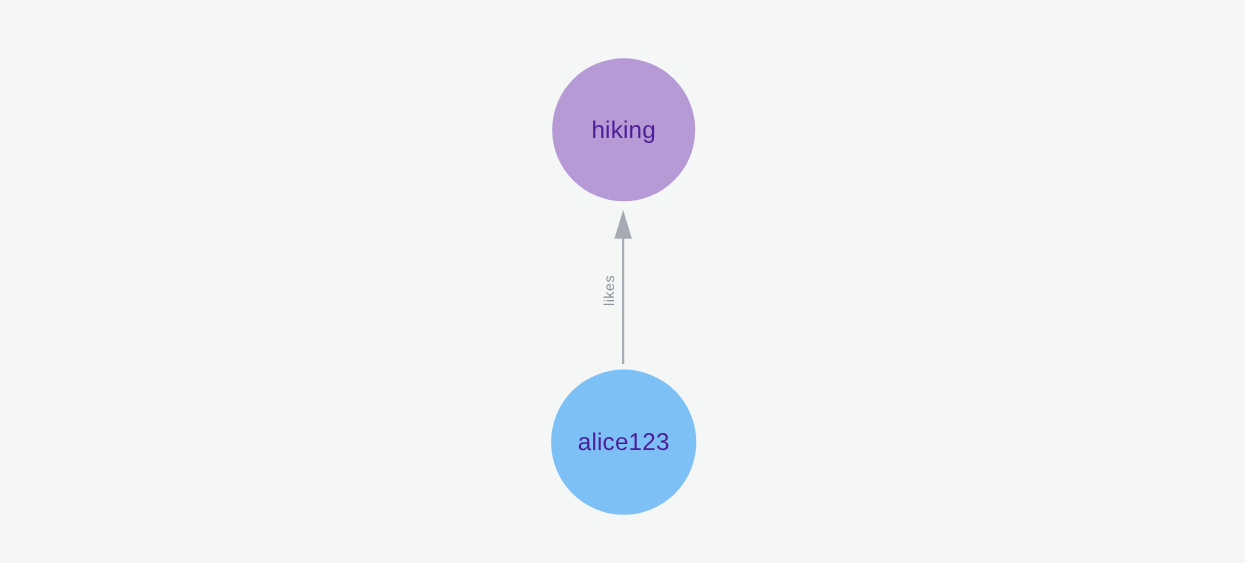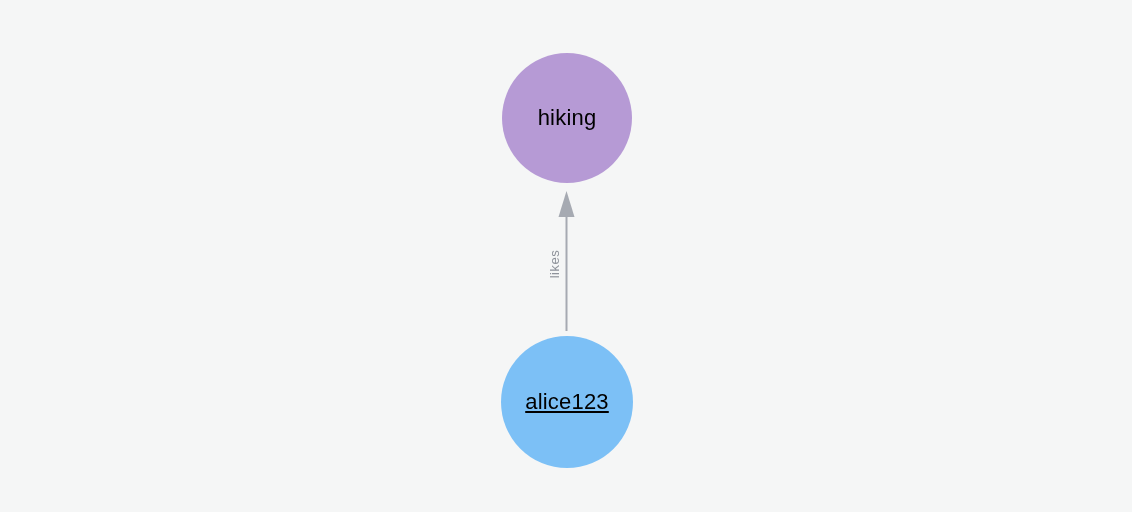--- a/index.html
+++ b/index.html
@@ -33,21 +33,21 @@
     position: absolute;
     border-radius: 50%;
     display: flex;
     align-items: center;
     justify-content: center;
     cursor: pointer;
     user-select: none;
   }
   .node-label {
     font-size: 22px;
-    color: #000000;
+    color: #4c1d95;
     letter-spacing: 0.2px;
     white-space: nowrap;
   }
   .node-hiking {
     left: 502px;
     top: 53px;
     width: 130px;
     height: 130px;
   }
   .node-alice {
@@ -71,17 +71,17 @@
       <line x1="566.5" y1="331" x2="566.5" y2="213" stroke-width="2" stroke="#a6aab2"></line>
       <polygon points="566.5,191 558.5,217 574.5,217" fill="#a6aab2"></polygon>
       <text class="edge-label-text" x="554" y="264" transform="rotate(-90 554 264)" text-anchor="middle" dominant-baseline="central" fill="#8e929a">likes</text>
     </g>
   </svg>
 
   <div class="node node-hiking" style="background-color: rgb(182, 154, 213);">
     <span class="node-label">hiking</span>
   </div>
 
-  <div class="node node-alice" style="background-color: rgb(124, 192, 246); text-decoration: underline;">
+  <div class="node node-alice" style="background-color: rgb(124, 192, 246);">
     <span class="node-label">alice123</span>
   </div>
 
 </div>
 
 </body></html>

